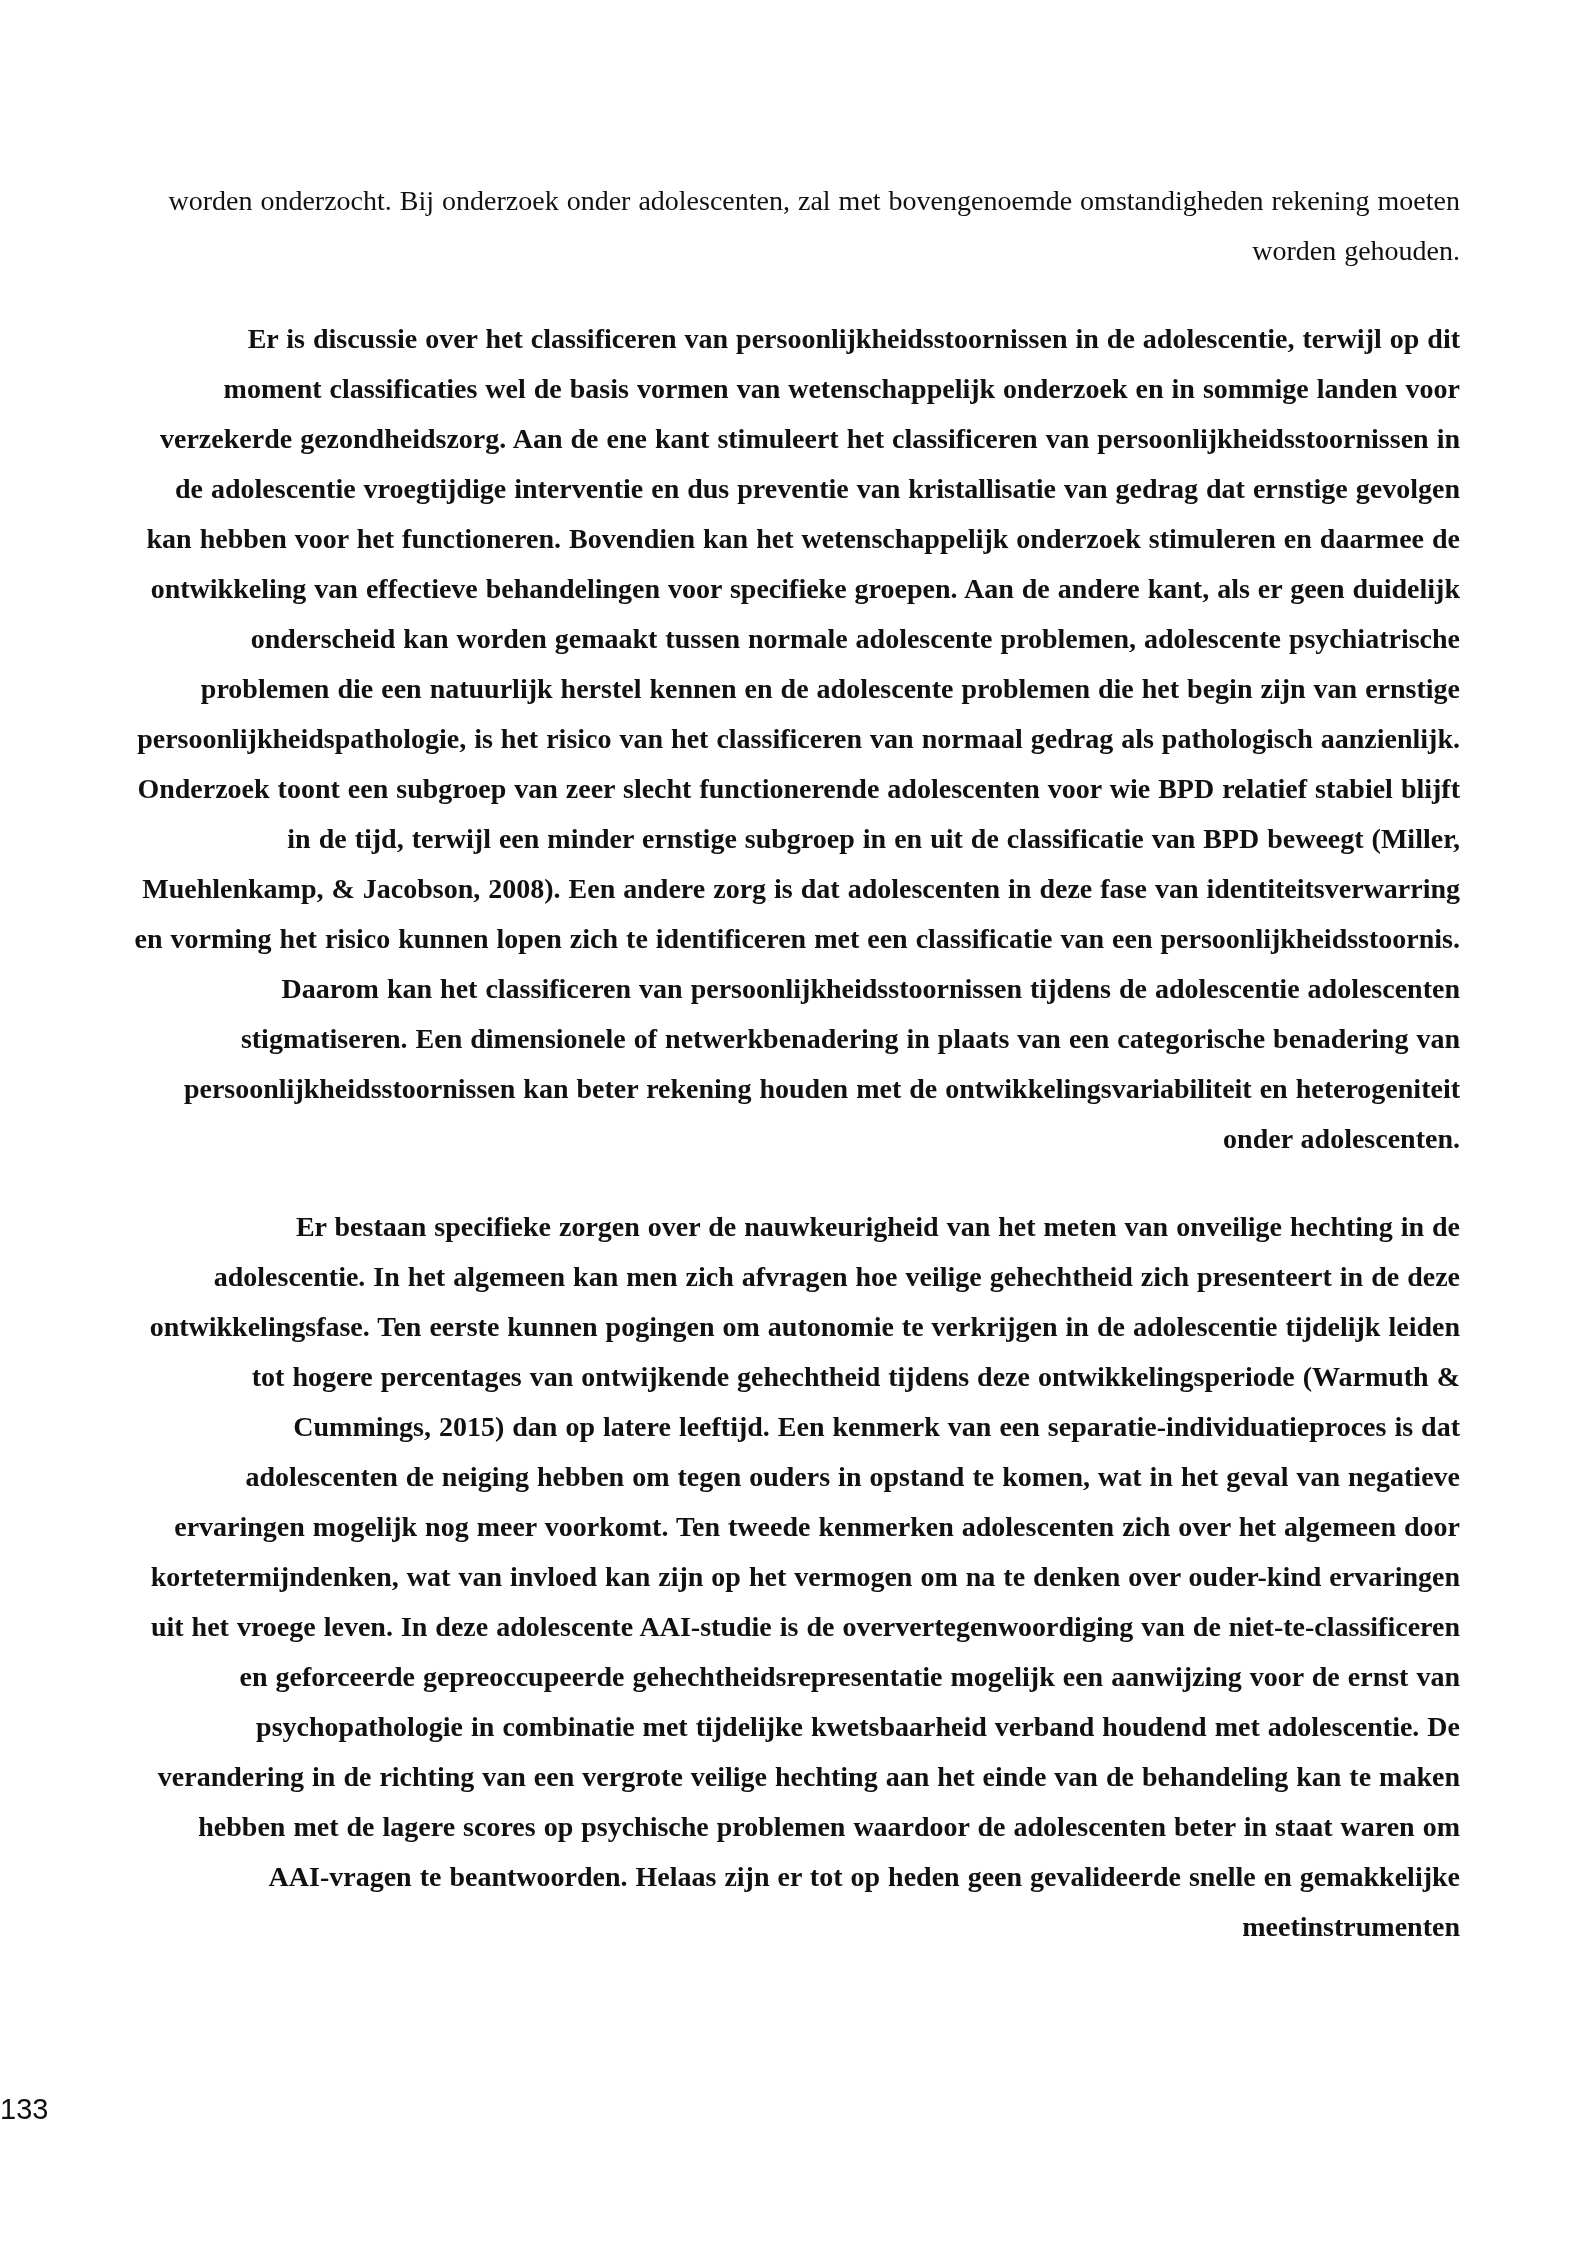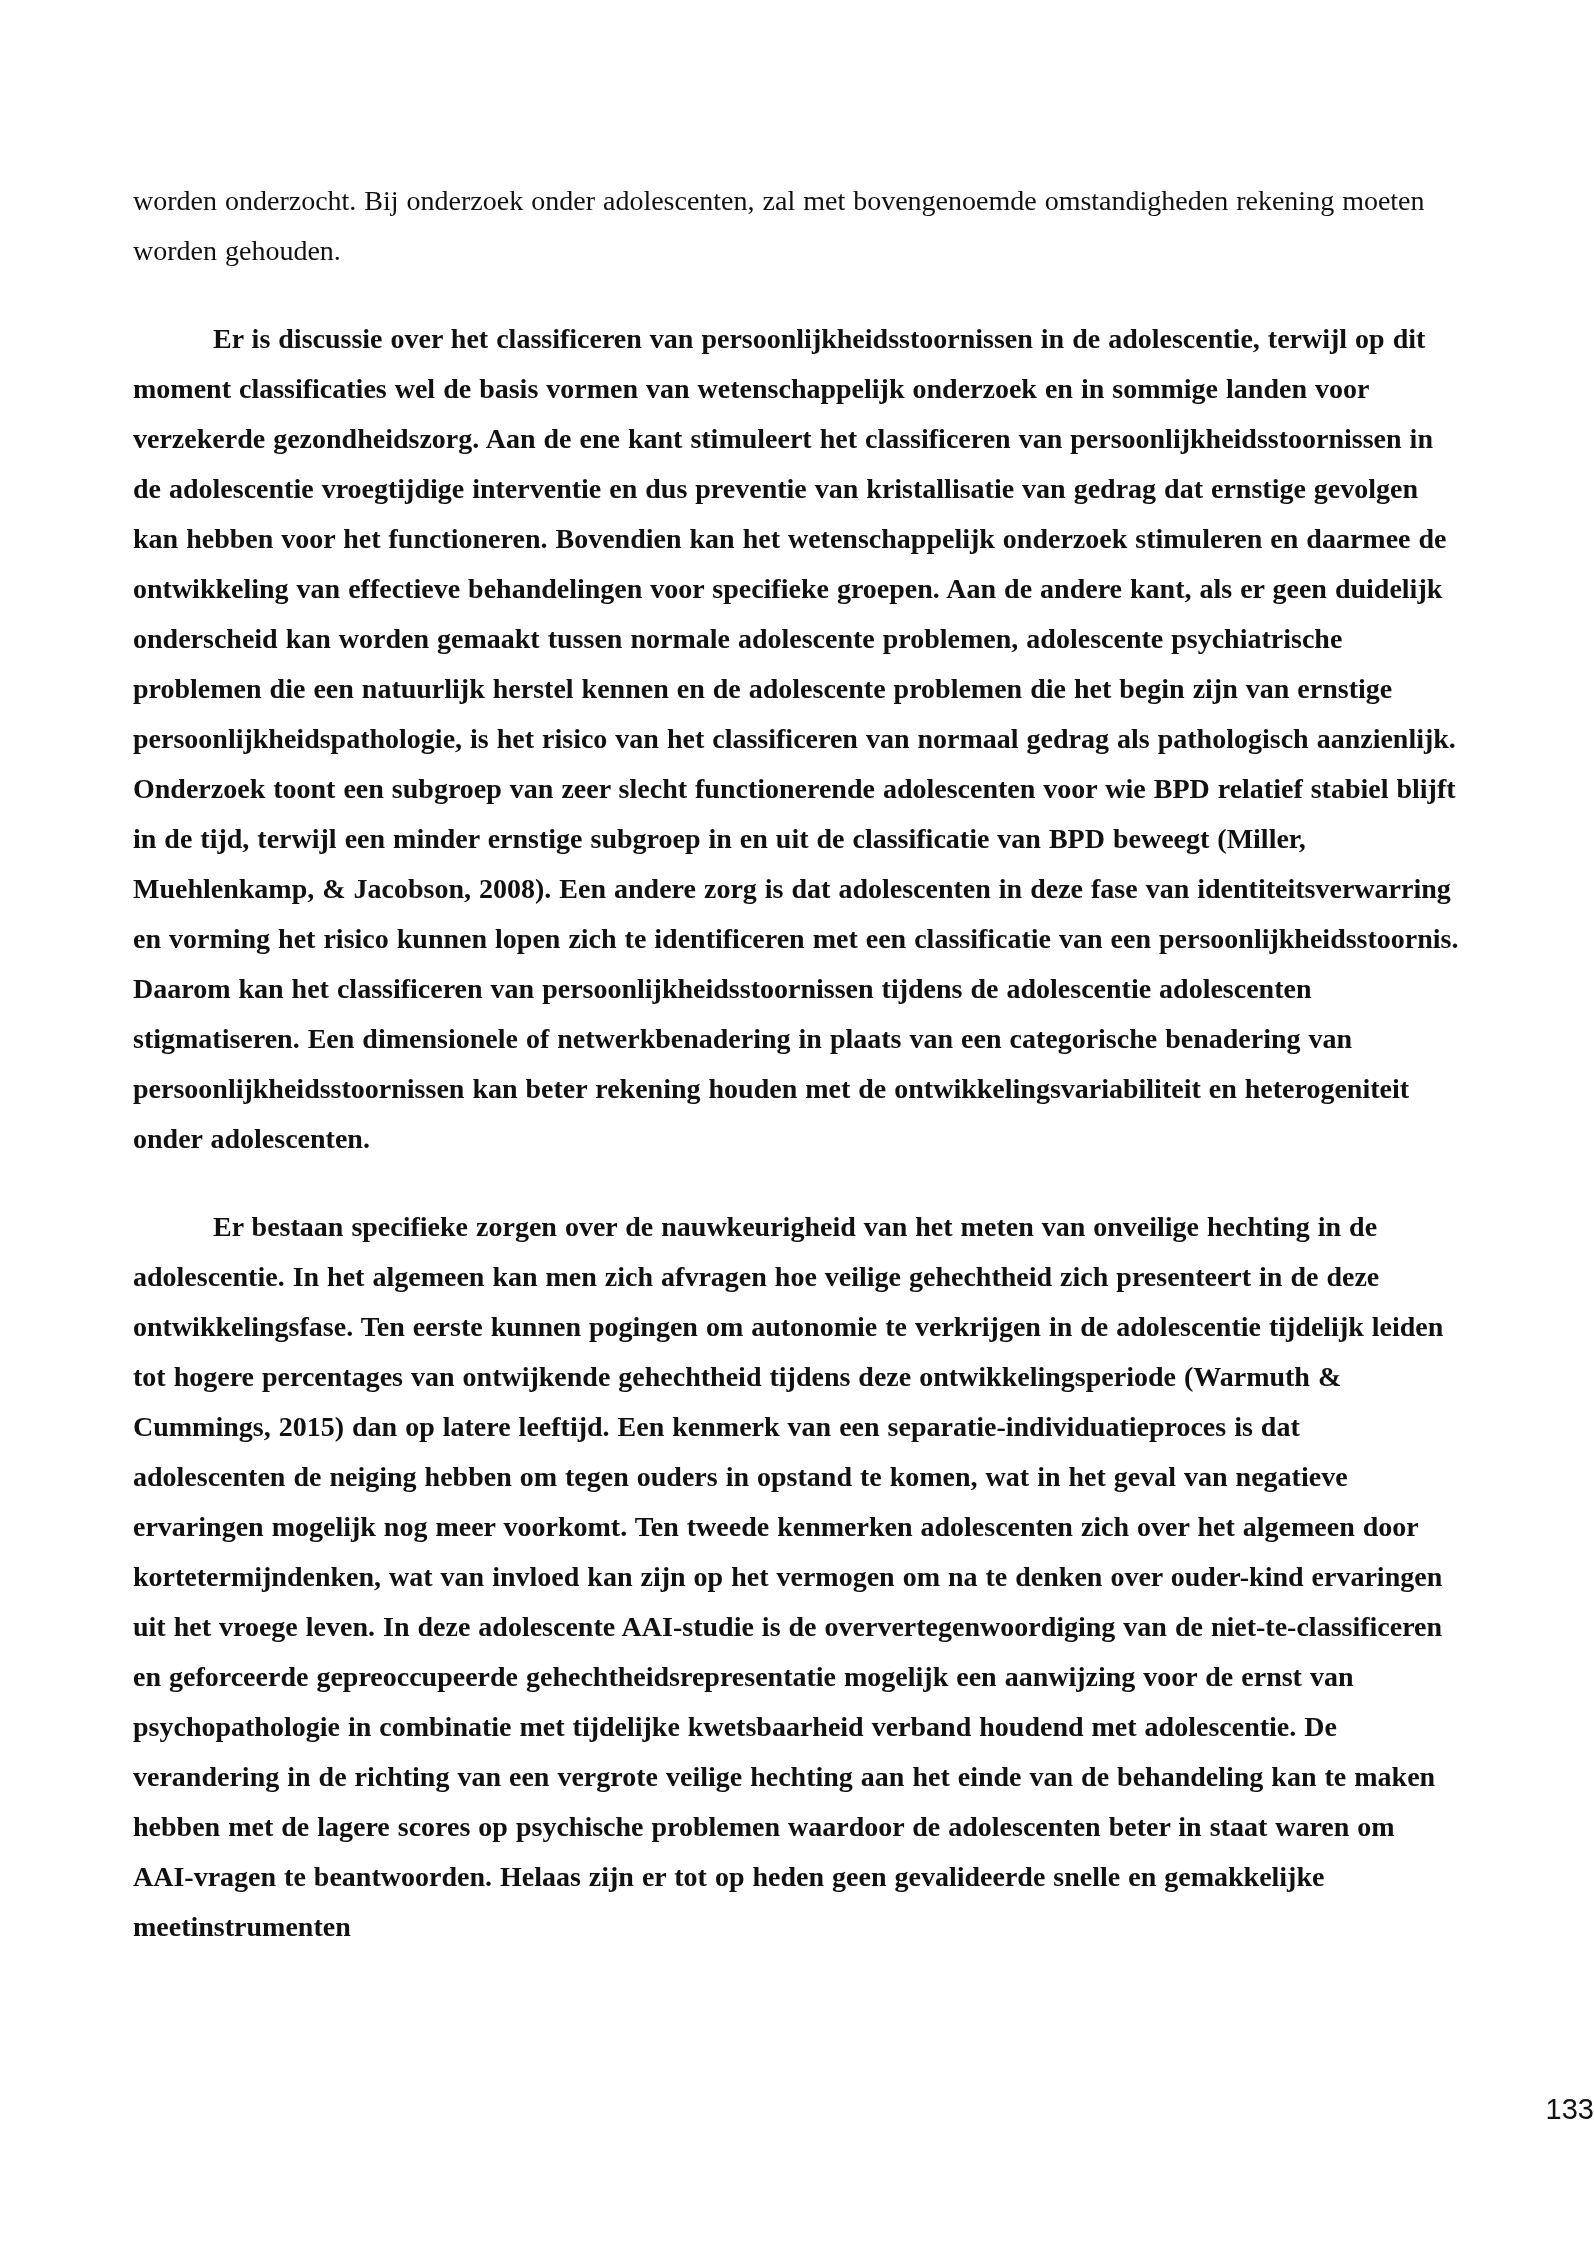--- a/index.html
+++ b/index.html
@@ -18,37 +18,37 @@
     overflow: hidden;
   }
   .body-text {
     position: absolute;
     top: 176px;
     left: 133px;
     width: 1327px;
     font-family: "Liberation Serif", "DejaVu Serif", serif;
     font-size: 28px;
     line-height: 50px;
-    text-align: left;
+    text-align: right;
     color: #111111;
   }
   .body-text p {
     margin: 0 0 38px 0;
     word-spacing: 1px;
   }
   .body-text p.indent {
     text-indent: 80px;
     font-weight: bold;
   }
   .page-footer {
     position: absolute;
     top: 2092px;
     left: 0;
     width: 100%;
-    text-align: right;
+    text-align: left;
     font-family: "Liberation Sans", "DejaVu Sans", sans-serif;
     font-size: 29px;
     line-height: 34px;
     color: #111111;
   }
 </style>
 </head>
 <body>
 
 <div class="page">

